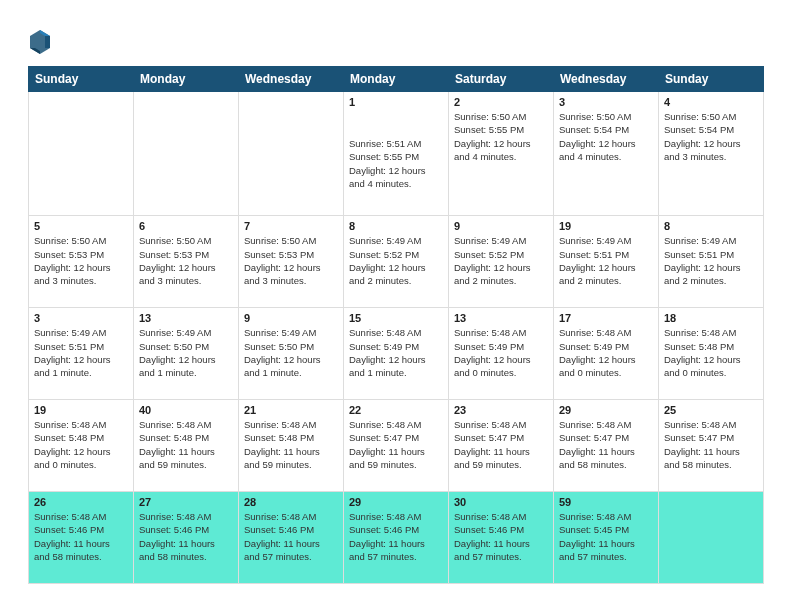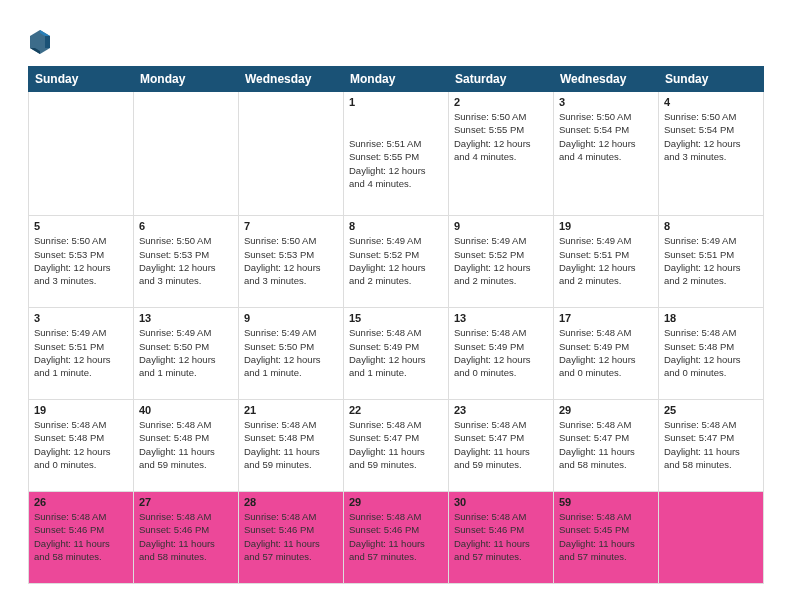--- a/index.html
+++ b/index.html
@@ -76,21 +76,21 @@
     }
     .calendar td {
       vertical-align: top;
       padding: 4px 5px;
       border: 1px solid #ddd;
       font-size: 9.5px;
       color: #333;
       background: #fff;
     }
     .calendar td.shaded {
-      background: #ec4899;
+      background: #5eead4;
     }
     .day-num {
       font-size: 11px;
       font-weight: bold;
       margin-bottom: 2px;
       color: #222;
     }
     .day-info {
       line-height: 1.4;
     }

